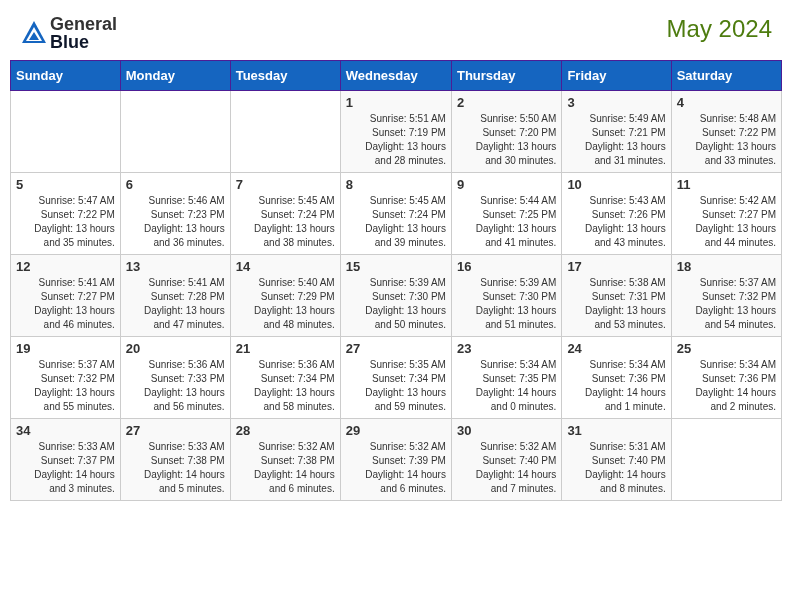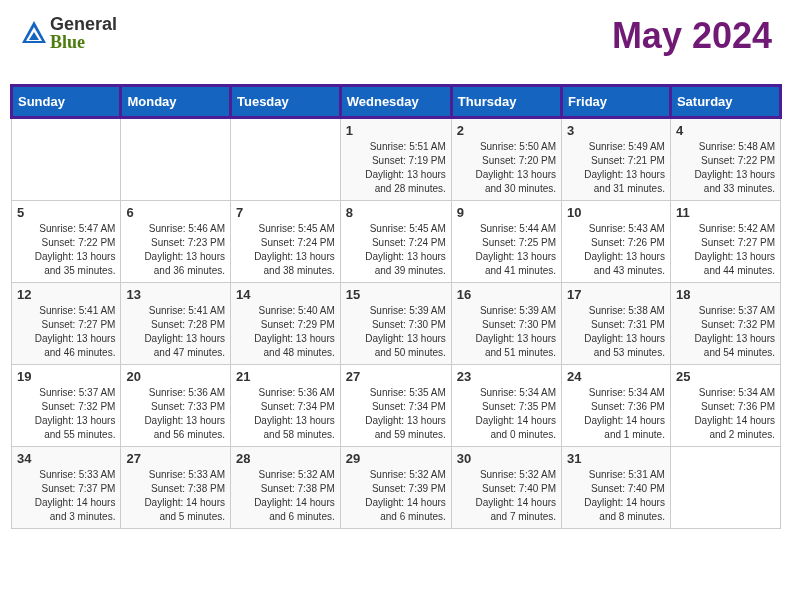--- a/index.html
+++ b/index.html
@@ -7,72 +7,71 @@
       font-family: Arial, sans-serif;
       background: #fff;
       width: 792px;
       min-height: 612px;
       padding: 10px;
     }
     .header {
       display: flex;
       justify-content: space-between;
       align-items: flex-start;
-      margin-bottom: 22px;
+      margin-bottom: 4px;
       padding: 5px 10px;
     }
     .logo {
       display: flex;
       align-items: center;
     }
     .logo-text {
       display: flex;
       flex-direction: column;
       line-height: 1;
     }
     .logo-general {
       font-size: 18px;
       font-weight: bold;
       color: #333;
     }
     .logo-blue {
       font-size: 18px;
       font-weight: bold;
-      color: #4d7c0f;
-      font-family: Liberation Serif, serif;
+      color: #0f172a;
     }
     .logo-icon {
       width: 28px;
       height: 28px;
       margin-right: 2px;
     }
     .title-block {
       text-align: right;
     }
     .title-month {
-      font-size: 36px;
-      font-weight: bold;
-      color: #701a75;
+      font-size: 24px;
+      font-weight: normal;
+      color: #4d7c0f;
     }
     .title-location {
       font-size: 18px;
       color: #555;
     }
     .calendar {
       width: 100%;
       border-collapse: collapse;
     }
     .calendar thead tr th {
       background-color: #1565c0;
       color: #fff;
       font-size: 13px;
       font-weight: bold;
       padding: 7px 5px;
       text-align: left;
-      border: 3px solid #4c1d95;
+      border: 1px solid #4c1d95;
     }
     .calendar tbody tr td {
       vertical-align: top;
       border: 1px solid #ccc;
       padding: 4px 5px;
       width: 113px;
       min-height: 80px;
       font-size: 10.5px;
       color: #333;
       background: #fff;

